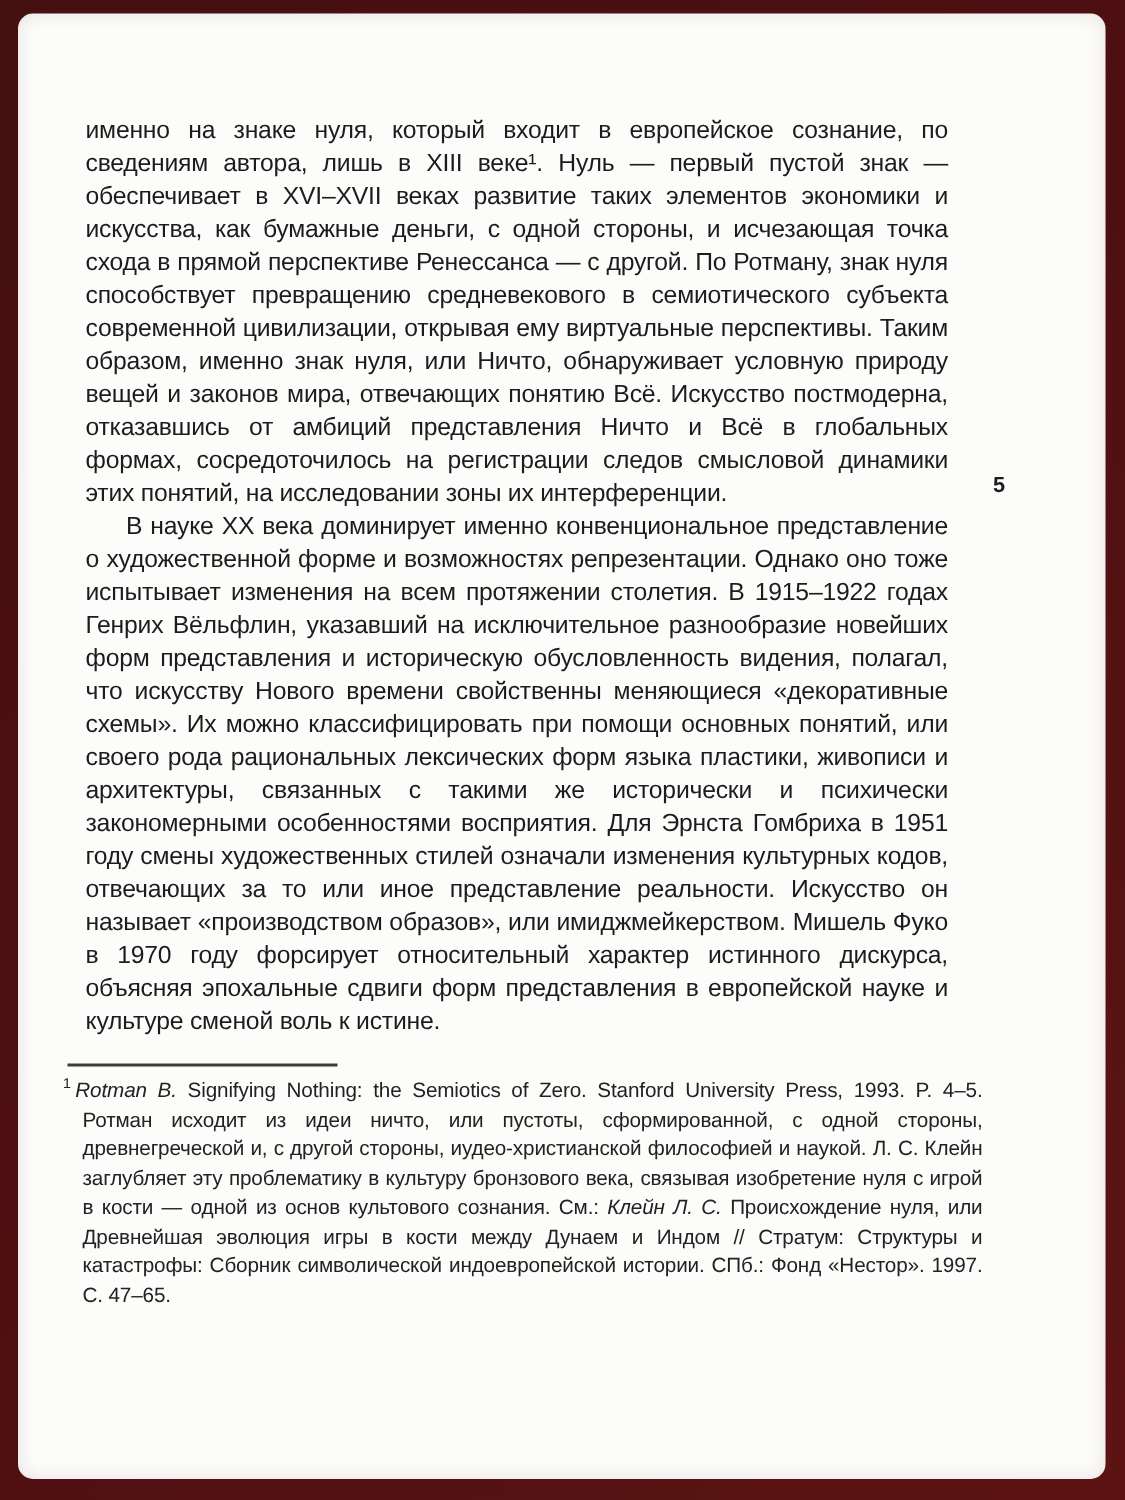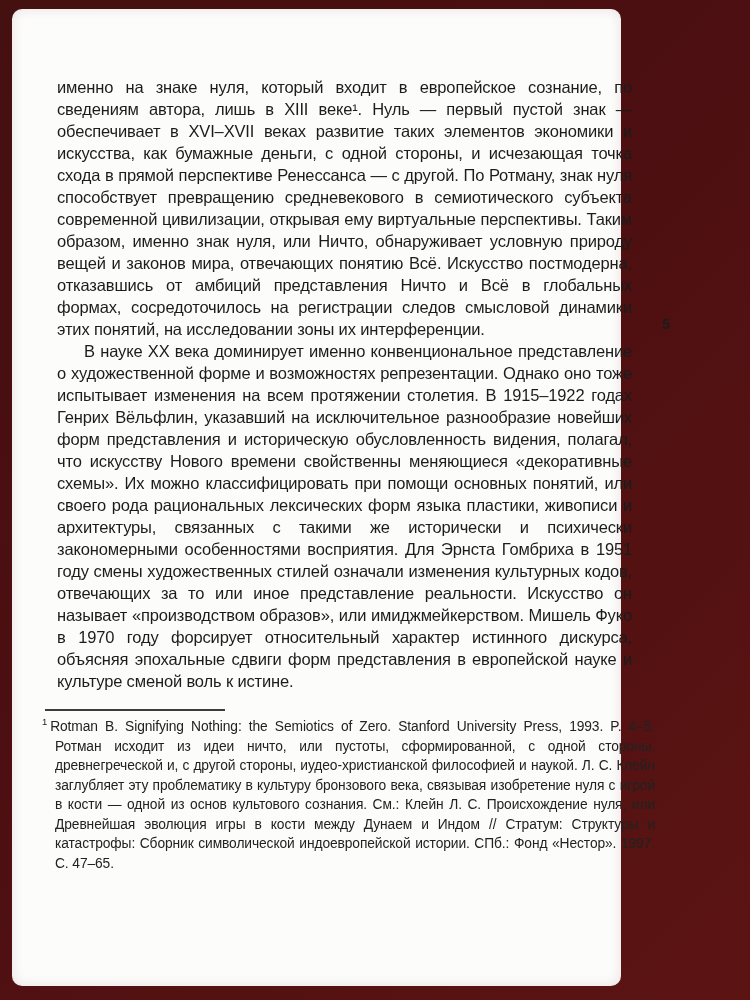--- a/index.html
+++ b/index.html
@@ -10,21 +10,21 @@
     overflow: hidden;
   }
   body {
     background: linear-gradient(135deg, #451010 0%, #4d0f11 45%, #5c1413 100%);
     font-family: "Liberation Sans", sans-serif;
   }
   .paper {
     position: absolute;
     left: 12px;
     top: 9px;
-    width: 609px;
+    width: 725px;
     height: 977px;
     background: #fcfcfb;
     border-radius: 10px;
     box-shadow: inset 0 0 12px rgba(92, 24, 24, 0.12);
   }
   .textblock {
     position: absolute;
     left: 45px;
     top: 67px;
     width: 575px;
@@ -69,20 +69,21 @@
     padding-left: 13px;
     text-indent: -13px;
   }
   .footnote .marker {
     font-size: 9.5px;
     vertical-align: super;
     line-height: 0;
     margin-right: 3px;
   }
   .italic {
+    font-style: italic;
   }
 </style>
 </head>
 <body>
 
 <div class="paper">
 
   <div class="textblock">
     <p>именно на знаке нуля, который входит в европейское сознание, по сведениям автора, лишь в XIII веке¹. Нуль — первый пустой знак — обеспечивает в XVI–XVII веках развитие таких элементов экономики и искусства, как бумажные деньги, с одной стороны, и исчезающая точка схода в прямой перспективе Ренессанса — с другой. По Ротману, знак нуля способствует превращению средневекового в семиотического субъекта современной цивилизации, открывая ему виртуальные перспективы. Таким образом, именно знак нуля, или Ничто, обнаруживает условную природу вещей и законов мира, отвечающих понятию Всё. Искусство постмодерна, отказавшись от амбиций представления Ничто и Всё в глобальных формах, сосредоточилось на регистрации следов смысловой динамики этих понятий, на исследовании зоны их интерференции.</p>
     <p class="indent">В науке XX века доминирует именно конвенциональное представление о художественной форме и возможностях репрезентации. Однако оно тоже испытывает изменения на всем протяжении столетия. В 1915–1922 годах Генрих Вёльфлин, указавший на исключительное разнообразие новейших форм представления и историческую обусловленность видения, полагал, что искусству Нового времени свойственны меняющиеся «декоративные схемы». Их можно классифицировать при помощи основных понятий, или своего рода рациональных лексических форм языка пластики, живописи и архитектуры, связанных с такими же исторически и психически закономерными особенностями восприятия. Для Эрнста Гомбриха в 1951 году смены художественных стилей означали изменения культурных кодов, отвечающих за то или иное представление реальности. Искусство он называет «производством образов», или имиджмейкерством. Мишель Фуко в 1970 году форсирует относительный характер истинного дискурса, объясняя эпохальные сдвиги форм представления в европейской науке и культуре сменой воль к истине.</p>

